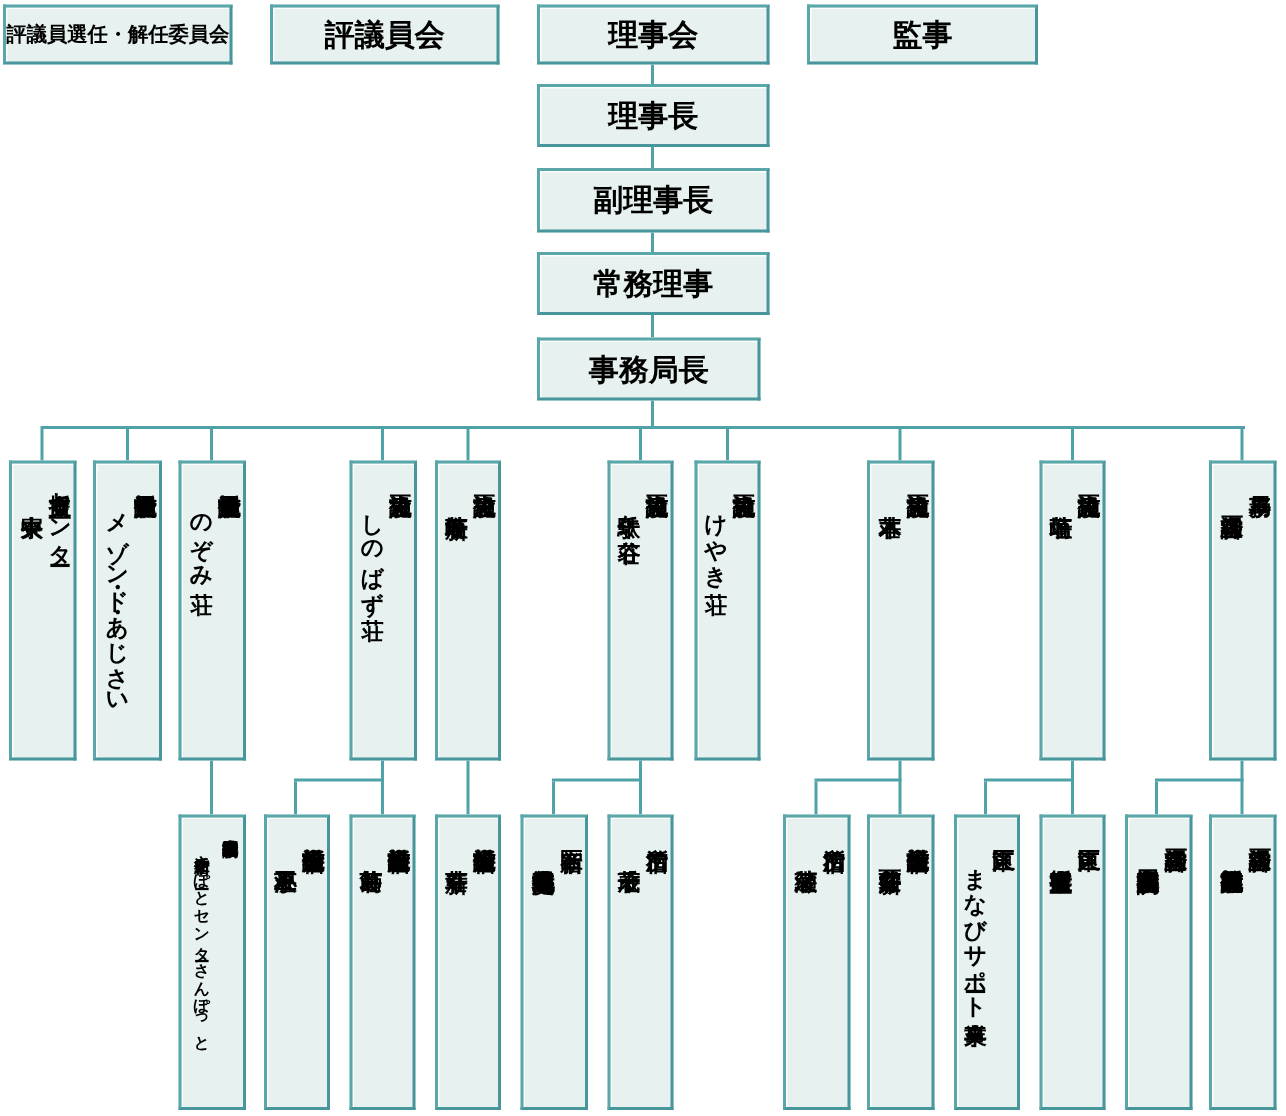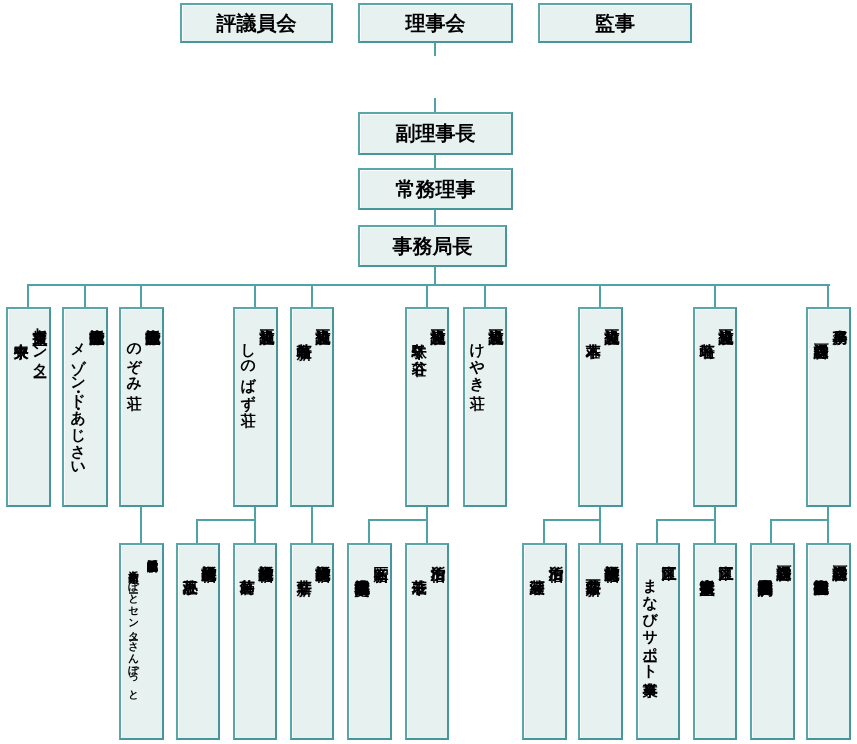--- a/index.html
+++ b/index.html
@@ -71,30 +71,36 @@
   <div class="ln" style="left:599px;top:507px;width:2px;height:36px;"></div>
   <div class="ln" style="left:543px;top:519px;width:58px;height:2px;"></div>
   <div class="ln" style="left:543px;top:521px;width:2px;height:22px;"></div>
   <div class="ln" style="left:714px;top:507px;width:2px;height:36px;"></div>
   <div class="ln" style="left:656px;top:519px;width:60px;height:2px;"></div>
   <div class="ln" style="left:656px;top:521px;width:2px;height:22px;"></div>
   <div class="ln" style="left:827px;top:507px;width:2px;height:36px;"></div>
   <div class="ln" style="left:770px;top:519px;width:59px;height:2px;"></div>
   <div class="ln" style="left:770px;top:521px;width:2px;height:22px;"></div>
 
+  <div class="hbox tight" style="left:2px;top:3px;width:153px;">
+    <span>評議員選任・解任委員会</span>
+  </div>
   <div class="hbox" style="left:180px;top:3px;width:153px;">
     <span>評議員会</span>
   </div>
   <div class="hbox" style="left:538px;top:3px;width:154px;">
     <span>監事</span>
   </div>
   <div class="hbox" style="left:358px;top:3px;width:155px;">
     <span>理事会</span>
   </div>
 
+  <div class="hbox" style="left:358px;top:56px;width:155px;height:42px;">
+    <span>理事長</span>
+  </div>
   <div class="hbox" style="left:358px;top:112px;width:155px;height:43px;">
     <span>副理事長</span>
   </div>
   <div class="hbox" style="left:358px;top:168px;width:155px;height:42px;">
     <span>常務理事</span>
   </div>
   <div class="hbox" style="left:358px;top:225px;width:149px;height:42px;">
     <span>事務局長</span>
   </div>
 

